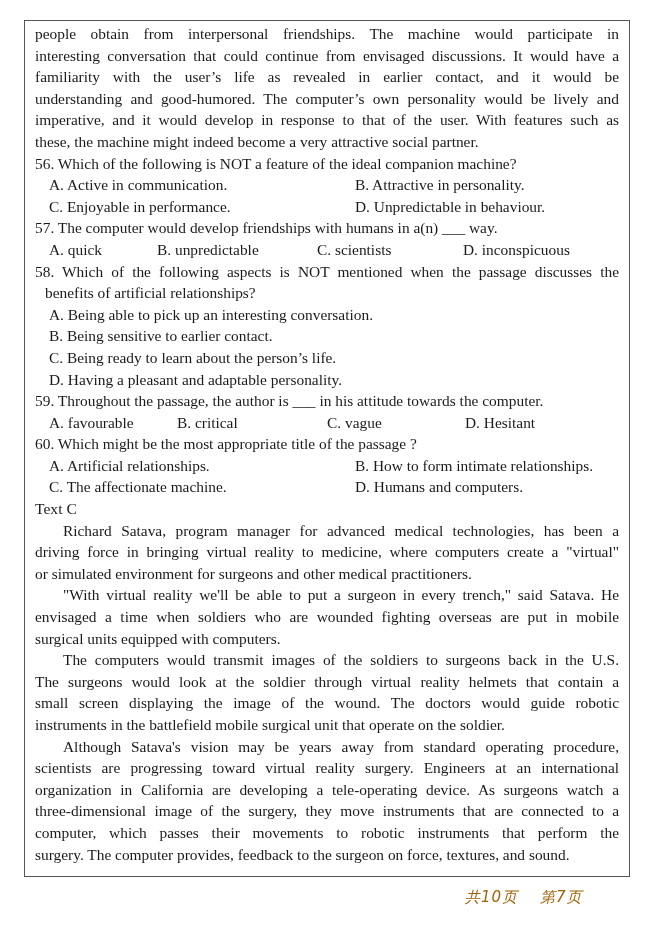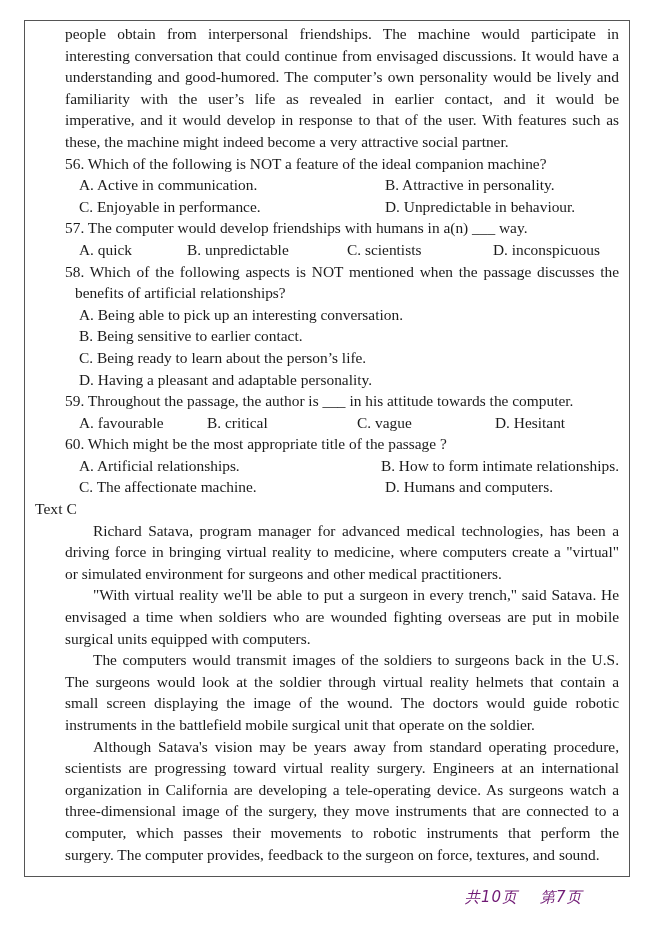--- a/index.html
+++ b/index.html
@@ -23,21 +23,20 @@
       height: 857px;
       border: 1px solid #555;
       box-sizing: border-box;
       padding: 2px 10px 0 10px;
     }
     .line {
       font-size: 15.4px;
       line-height: 21.6px;
       white-space: nowrap;
       position: relative;
-      margin-left: 30px;
     }
     .justify {
       text-align: justify;
       text-align-last: justify;
     }
     .indent { padding-left: 28px; }
     .opt-indent { padding-left: 14px; }
     .q-cont { padding-left: 10px; }
     .opts2 {
       display: flex;
@@ -58,36 +57,36 @@
       font-weight: normal;
       font-size: 15.6px;
       line-height: 21.6px;
     }
     .footer {
       position: absolute;
       left: 465px;
       top: 888px;
       font-family: "DejaVu Sans", sans-serif;
       font-size: 15px;
-      color: #701a75;
+      color: #a16207;
       letter-spacing: 1px;
       font-style: italic;
     }
     .footer span + span { margin-left: 16px; }
   </style>
 </head>
 <body>
 
 <div class="page-box">
 
   <div>
     <div class="line justify">people obtain from interpersonal friendships. The machine would participate in</div>
     <div class="line justify">interesting conversation that could continue from envisaged discussions. It would have a</div>
+    <div class="line justify">familiarity with the user’s life as revealed in earlier contact, and it would be</div>
     <div class="line justify">understanding and good-humored. The computer’s own personality would be lively and</div>
-    <div class="line justify">familiarity with the user’s life as revealed in earlier contact, and it would be</div>
     <div class="line justify">imperative, and it would develop in response to that of the user. With features such as</div>
     <div class="line">these, the machine might indeed become a very attractive social partner.</div>
   </div>
 
   <div>
     <div class="line">56. Which of the following is NOT a feature of the ideal companion machine?</div>
     <div class="line opts2">
       <span class="col-a">A. Active in communication.</span>
       <span>B. Attractive in personality.</span>
     </div>

